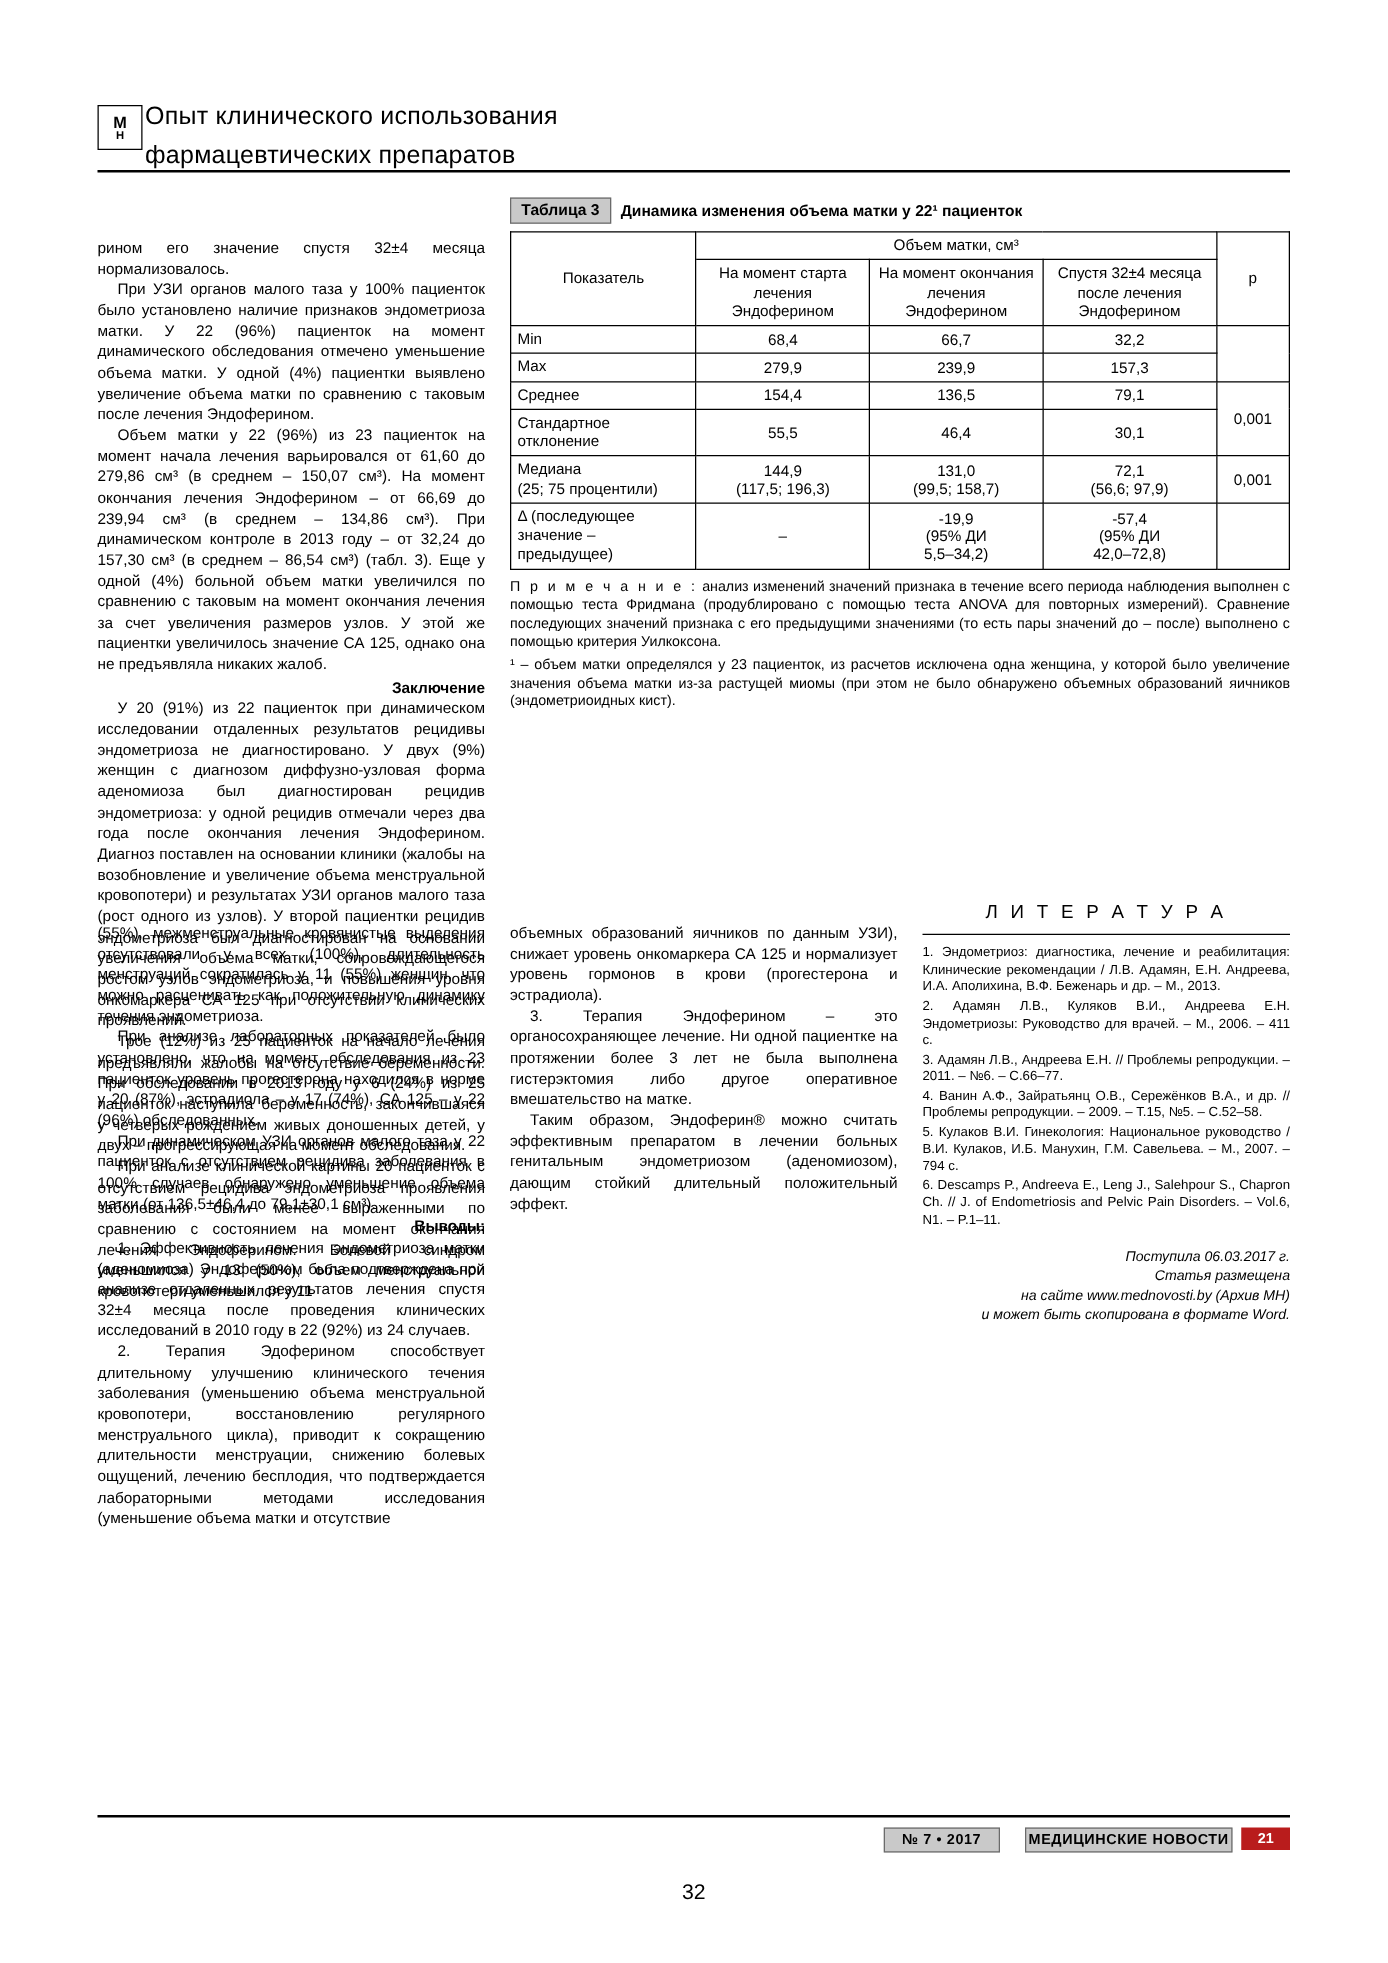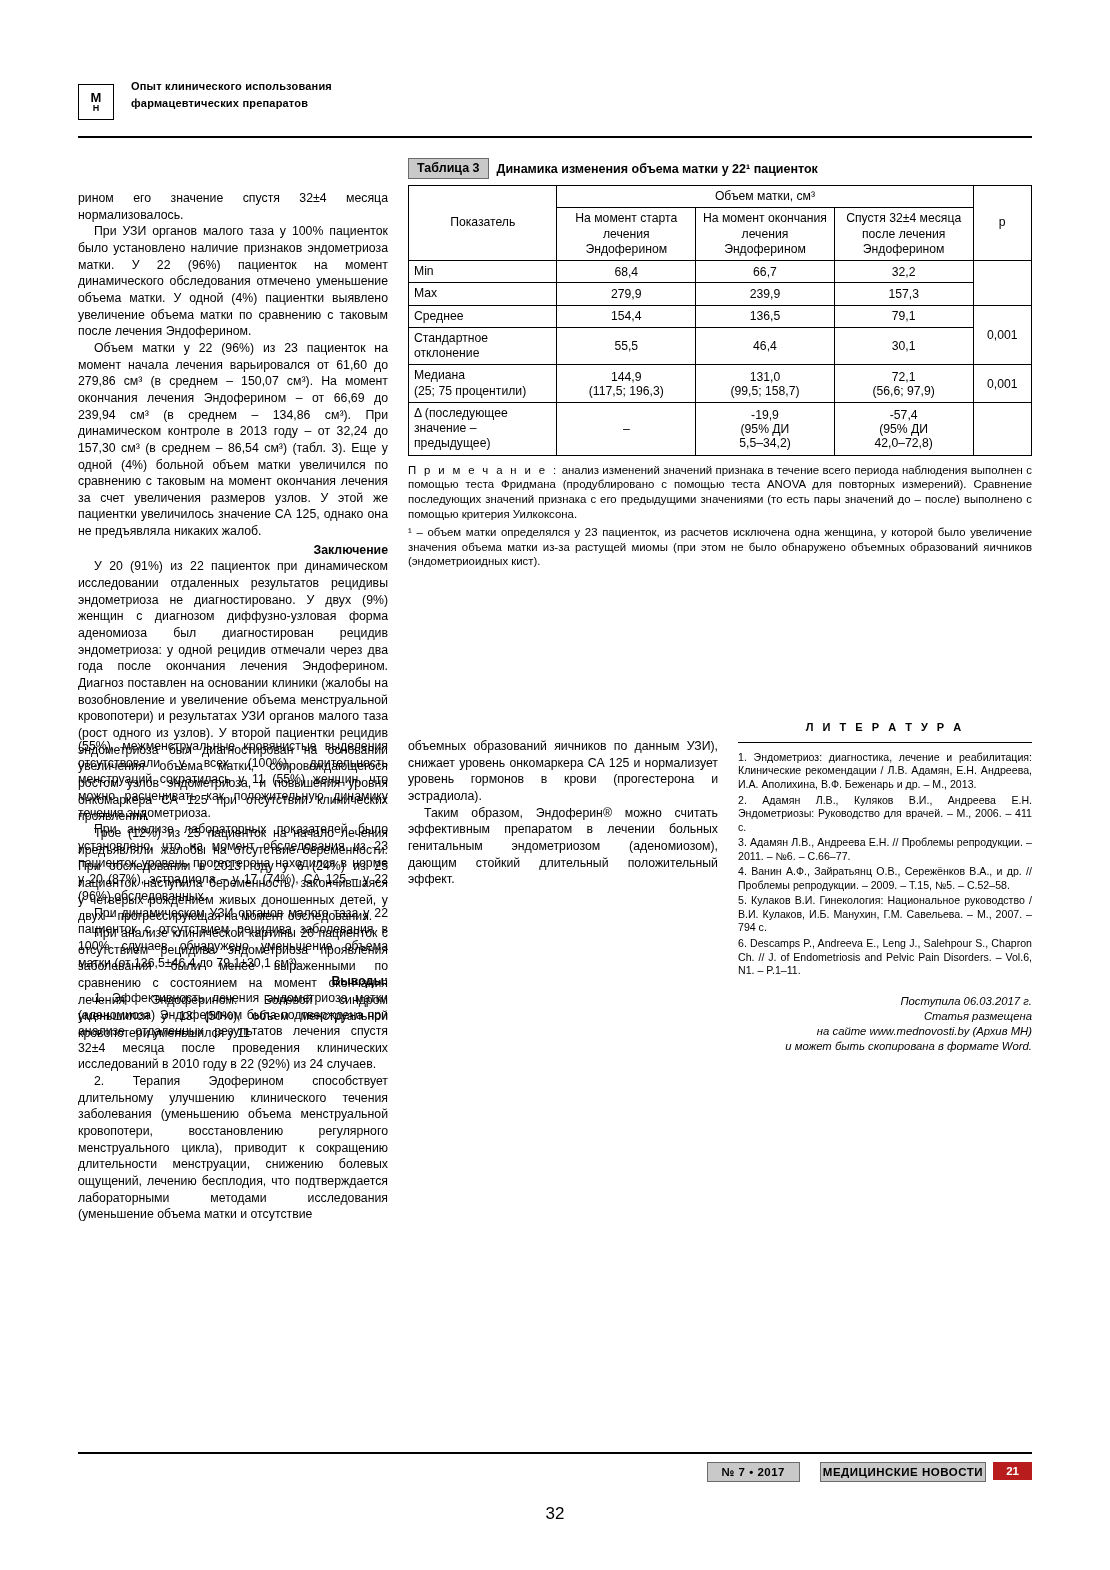--- a/index.html
+++ b/index.html
@@ -42,24 +42,24 @@
     display: flex;
     flex-direction: column;
     align-items: center;
     justify-content: center;
     line-height: 1;
   }
   .logo-box .l1 { font-size: 13px; font-weight: bold; }
   .logo-box .l2 { font-size: 9px; font-weight: bold; }
   .header-title {
     position: absolute;
-    left: 53px;
+    left: 38px;
     top: 0;
-    font-size: 11px;
-    font-weight: bold;
+    font-size: 20px;
+    font-weight: normal;
     line-height: 1.55;
     letter-spacing: 0.2px;
   }
   .header-rule {
     position: absolute;
     left: 78px;
     top: 136px;
     width: 954px;
     height: 2px;
     background: #000;
@@ -150,22 +150,22 @@
     letter-spacing: 2.2px;
   }
 
   
   #col-b1 { left: 78px;  top: 706px; width: 310px; }
   #col-b2 { left: 408px; top: 706px; width: 310px; }
   #col-b3 { left: 738px; top: 706px; width: 294px; }
 
   .lit-head {
     text-align: center;
-    font-size: 11px;
-    font-weight: bold;
+    font-size: 15px;
+    font-weight: normal;
     letter-spacing: 3px;
     margin: 14px 0 7px 0;
   }
   .lit-rule {
     width: 100%;
     height: 1px;
     background: #000;
     margin-bottom: 8px;
   }
   .refs {
@@ -348,20 +348,21 @@
     <p class="noind">(55%), межменструальные кровянистые выделения отсутствовали у всех (100%), длительность менструаций сократилась у 11 (55%) женщин, что можно расценивать как положительную динамику течения эндометриоза.</p>
     <p>При анализе лабораторных показателей было установлено, что на момент обследования из 23 пациенток уровень прогестерона находился в норме у 20 (87%), эстрадиола – у 17 (74%), СА 125 – у 22 (96%) обследованных.</p>
     <p>При динамическом УЗИ органов малого таза у 22 пациенток с отсутствием рецидива заболевания в 100% случаев обнаружено уменьшение объема матки (от 136,5±46,4 до 79,1±30,1 см³).</p>
     <h4>Выводы:</h4>
     <p>1. Эффективность лечения эндометриоза матки (аденомиоза) Эндоферином была подтверждена при анализе отдаленных результатов лечения спустя 32±4 месяца после проведения клинических исследований в 2010 году в 22 (92%) из 24 случаев.</p>
     <p>2. Терапия Эдоферином способствует длительному улучшению клинического течения заболевания (уменьшению объема менструальной кровопотери, восстановлению регулярного менструального цикла), приводит к сокращению длительности менструации, снижению болевых ощущений, лечению бесплодия, что подтверждается лабораторными методами исследования (уменьшение объема матки и отсутствие</p>
   </div>
 
   <div class="col" id="col-b2">
     <p class="noind">объемных образований яичников по данным УЗИ), снижает уровень онкомаркера СА 125 и нормализует уровень гормонов в крови (прогестерона и эстрадиола).</p>
+    <p>3. Терапия Эндоферином – это органосохраняющее лечение. Ни одной пациентке на протяжении более 3 лет не была выполнена гистерэктомия либо другое оперативное вмешательство на матке.</p>
     <p>Таким образом, Эндоферин® можно считать эффективным препаратом в лечении больных генитальным эндометриозом (аденомиозом), дающим стойкий длительный положительный эффект.</p>
   </div>
 
   <div class="col" id="col-b3">
     <div class="lit-head">Л И Т Е Р А Т У Р А</div>
     <div class="lit-rule"></div>
     <div class="refs">
       <p>1. Эндометриоз: диагностика, лечение и реабилитация: Клинические рекомендации / Л.В. Адамян, Е.Н. Андреева, И.А. Аполихина, В.Ф. Беженарь и др. – М., 2013.</p>
       <p>2. Адамян Л.В., Куляков В.И., Андреева Е.Н. Эндометриозы: Руководство для врачей. – М., 2006. – 411 с.</p>
       <p>3. Адамян Л.В., Андреева Е.Н. // Проблемы репродукции. – 2011. – №6. – С.66–77.</p>

